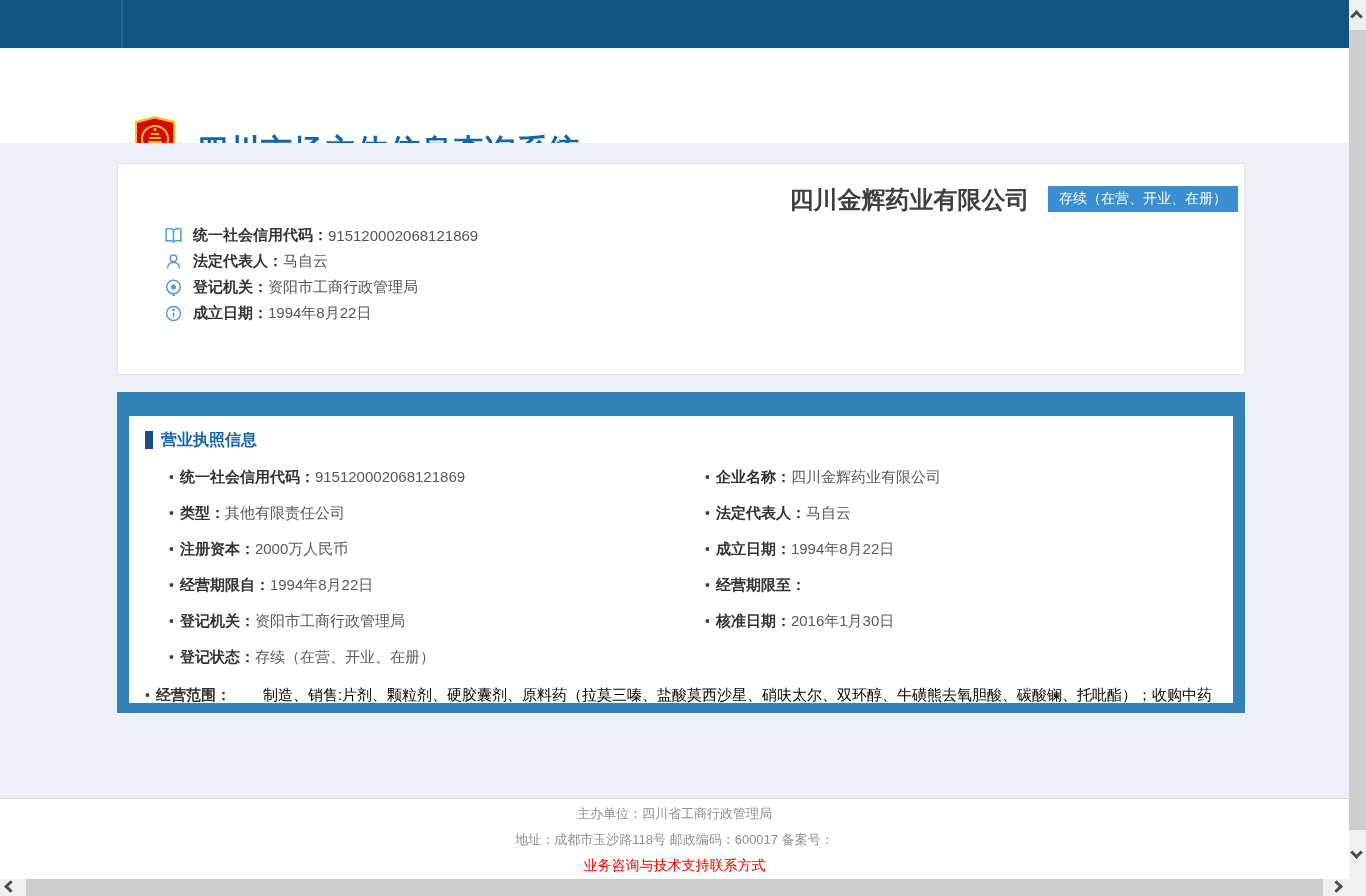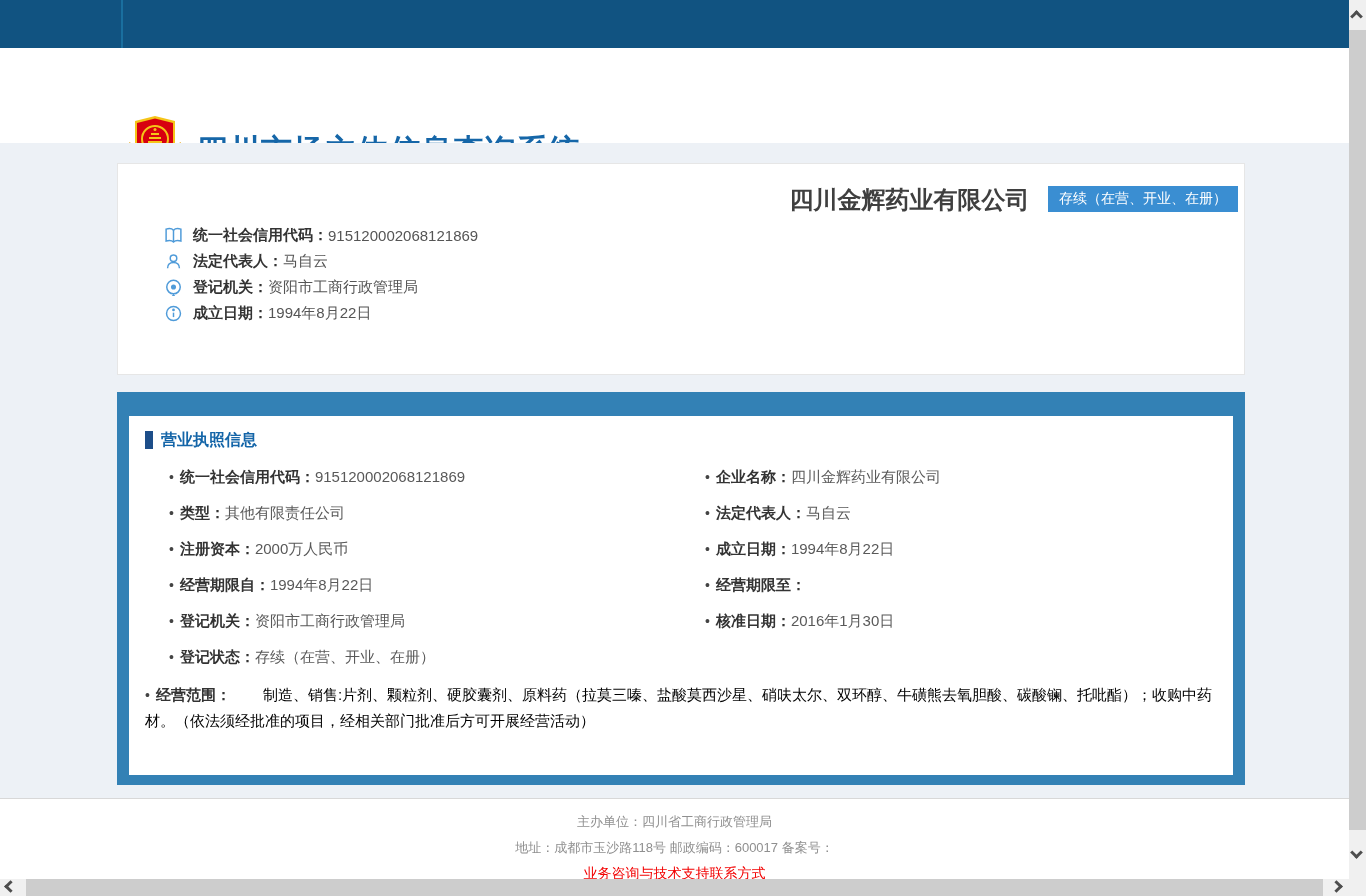--- a/index.html
+++ b/index.html
@@ -23,40 +23,40 @@
   .company-title-row { padding:20px 6px 0 38px; height:48px;text-align:right; }
   .company-name { display:inline-block; font-size:24px; font-weight:bold; color:#3f3f3f; vertical-align:middle; }
   .status-badge { display:inline-block; margin-left:14px; padding:4px 11px; background:#3a8ed2; color:#ffffff; font-size:14px; vertical-align:middle; position:relative; top:-1px; white-space:nowrap; }
   .company-info { margin-top:10px; }
   .info-row { display:flex; align-items:center; height:26px; padding-left:46px; }
   .info-row .icn { width:19px; height:19px; flex:0 0 19px; }
   .info-row .lbl { margin-left:10px; font-size:15px; font-weight:bold; color:#333333; white-space:nowrap; }
   .info-row .val { font-size:15px; color:#555555; white-space:nowrap; }
 
   
-  .license-box { position:absolute; left:117px; top:392px; width:1128px; height:393px; background:#3381b5; padding:24px 12px 10px 12px; }
+  .license-box { position:absolute; left:117px; top:392px; width:1128px; height:321px; background:#3381b5; padding:24px 12px 10px 12px; }
   .license-inner { width:100%; height:100%; background:#ffffff; padding:14px 16px 10px 16px; overflow:hidden; }
   .section-title { display:flex; align-items:center; height:20px; }
   .section-title .bar { width:8px; height:18px; background:#1d4e89; margin-right:8px; }
   .section-title .txt { font-size:16px; font-weight:bold; color:#1465a8; }
   .license-cols { display:flex; margin-top:16px; }
   .lic-col { width:50%;margin-left:24px; }
   .lic-item { line-height:22px; margin-bottom:14px; font-size:15px; }
   .lic-item .dot { color:#444444; margin-right:6px; font-size:14px; }
   .lic-item .lbl { font-weight:bold; color:#333333; }
   .lic-item .val { color:#595959; }
   .scope-item { font-size:15px; line-height:26px; margin-top:0; }
   .scope-item .dot { color:#444444; margin-right:6px; font-size:14px; }
   .scope-item .lbl { font-weight:bold; color:#333333; }
   .scope-item .val { color:#000000;margin-left:32px; }
 
   
   .footer { position:absolute; left:0; top:798px; width:1349px; height:81px; background:#ffffff; border-top:1px solid #d8d8d8; text-align:center; }
   .footer .f-line { font-size:13px; color:#8f8f8f; }
-  .footer .f1 { padding-top:14px; }
+  .footer .f1 { padding-top:6px; }
   .footer .f2 { margin-top:8px; }
   .footer .f-link { display:inline-block; margin-top:8px; font-size:14px; color:#f20000; cursor:pointer; }
 
   
   .vscroll { position:absolute; left:1349px; top:0; width:17px; height:879px; background:#f0f0f0; }
   .vscroll .thumb { position:absolute; left:0; top:30px; width:17px; height:800px; background:#cdcdcd; }
   .hscroll { position:absolute; left:0; top:879px; width:1349px; height:17px; background:#f0f0f0; }
   .hscroll .thumb { position:absolute; left:26px; top:0; width:1297px; height:17px; background:#cdcdcd; }
   .scroll-corner { position:absolute; left:1349px; top:879px; width:17px; height:17px; background:#f0f0f0; }
   .chev { display:block; width:9px; height:9px; border:solid #4d4d4d; border-width:3px 0 0 3px; }

